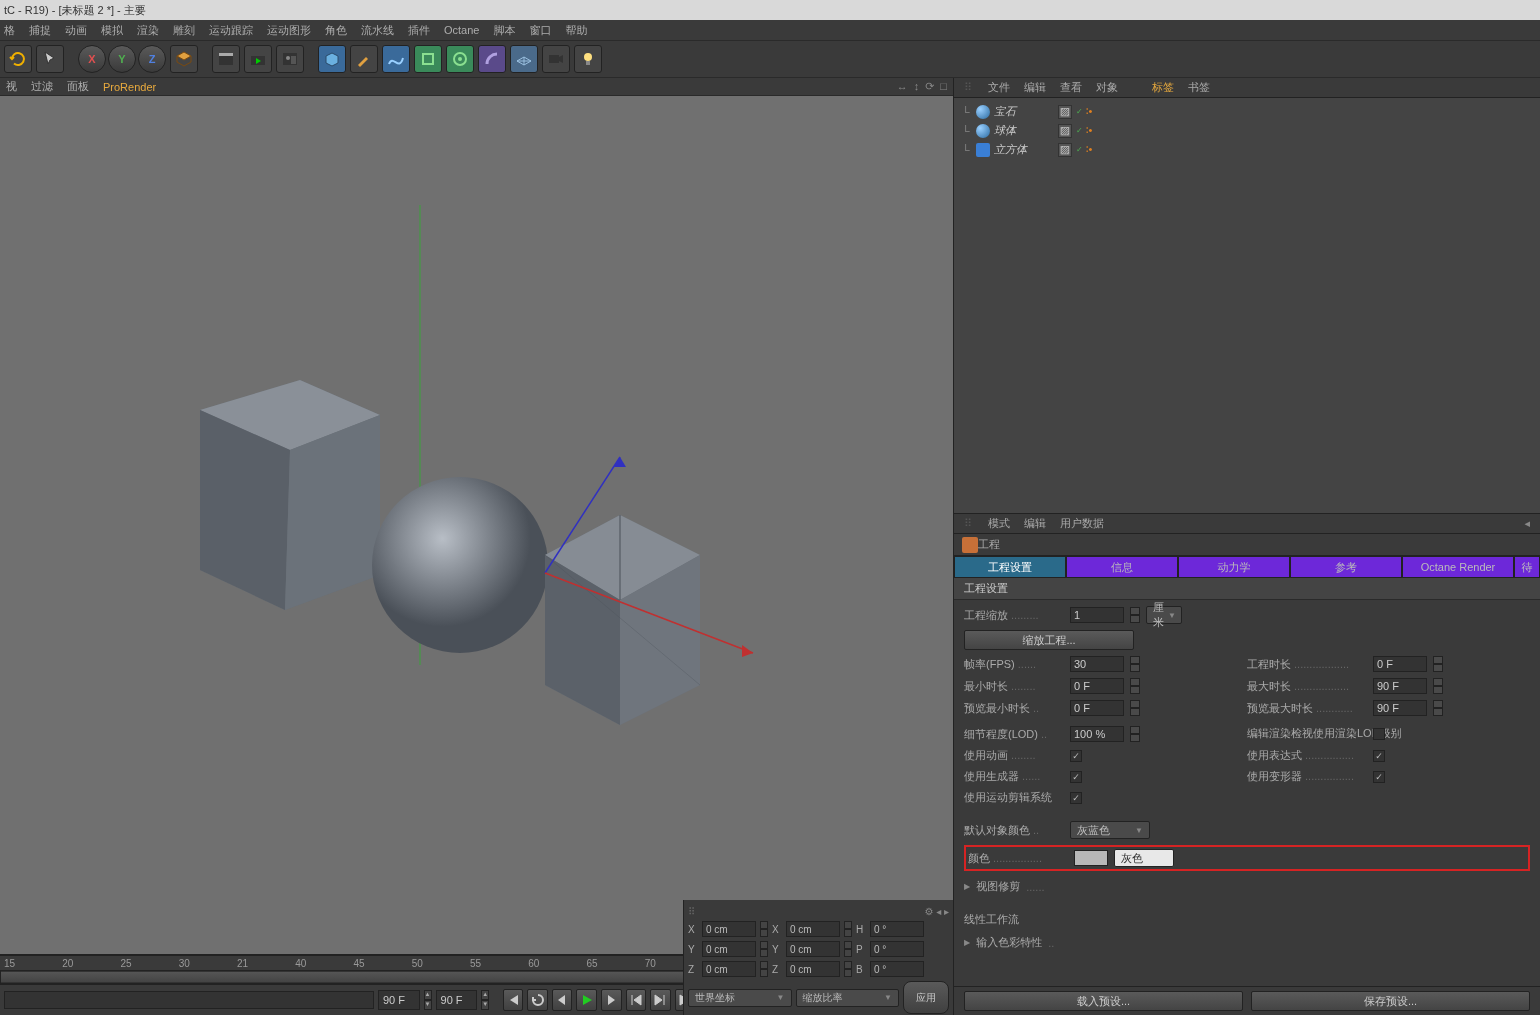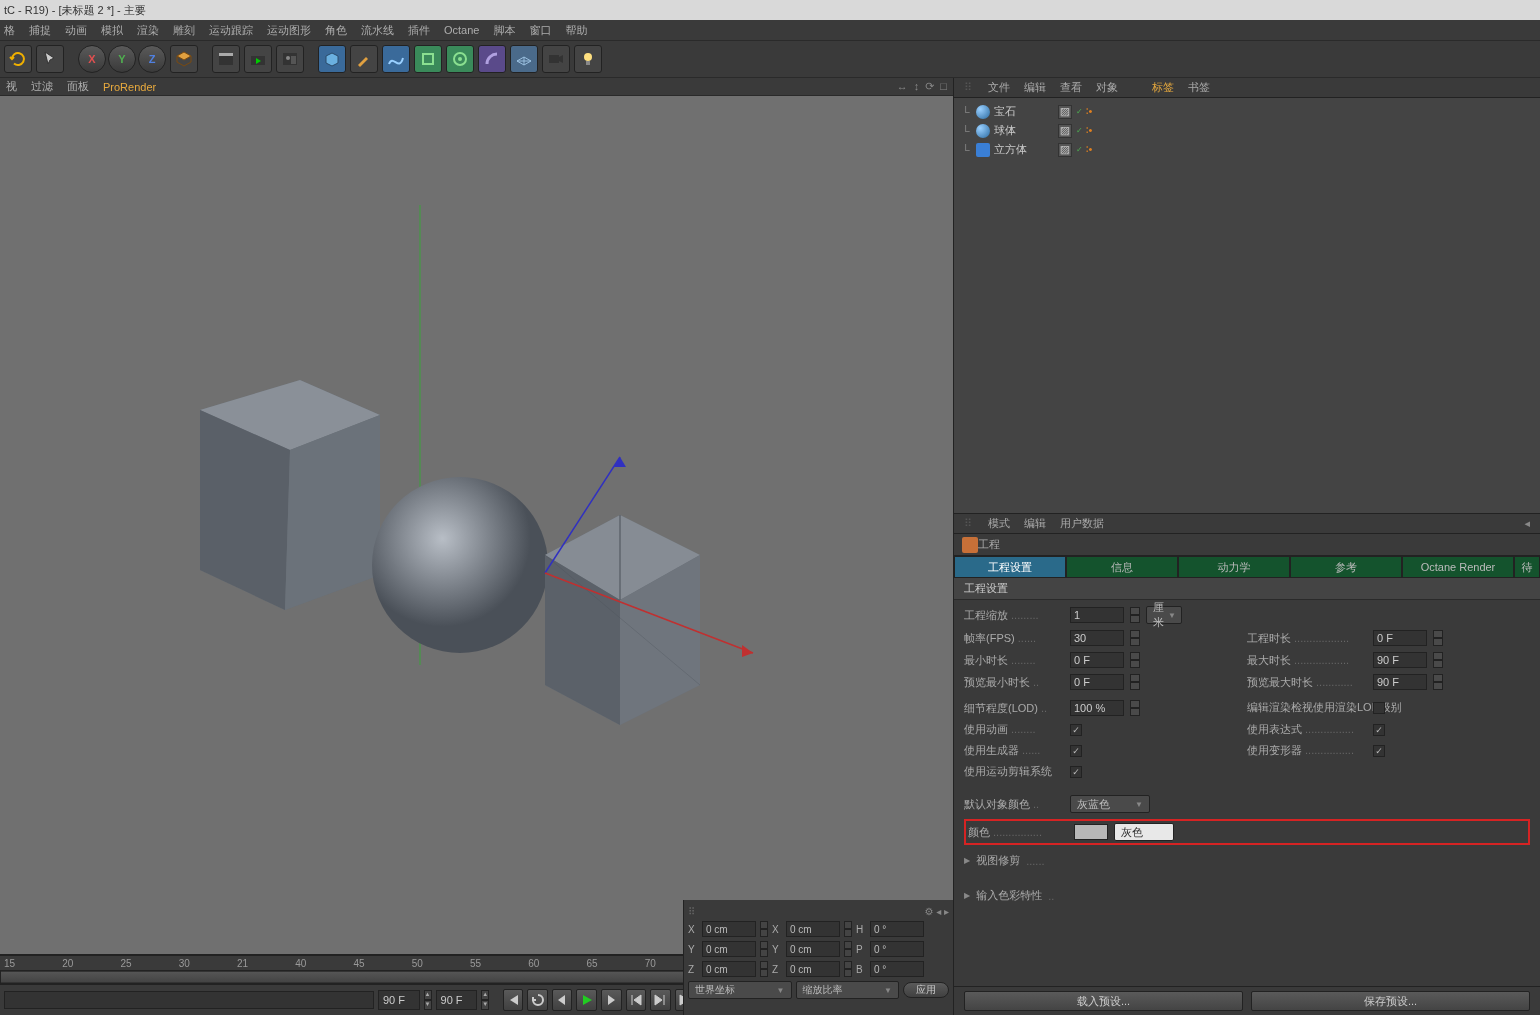--- a/index.html
+++ b/index.html
@@ -44,47 +44,47 @@
 
 
 .coords-panel { position:absolute; right:0; bottom:0; width:270px; height:115px; background:#3a3a3a; border-left:1px solid #222; padding:6px 4px; display:flex; flex-direction:column; gap:4px;}
 .coord-row { display:flex; gap:4px; align-items:center; font-size:10px; color:#aaa;}
 .coord-row .lbl{width:10px;}
 .coord-in { width:54px; height:16px; background:#333; border:1px solid #222; color:#bbb; padding:0 3px; display:flex; align-items:center;}
 .coord-ar { width:8px; height:16px; display:flex;flex-direction:column;}
 .coord-ar div{flex:1;background:#444;border:1px solid #222;}
 .drop { height:18px; background:#4a4a4a; border:1px solid #222; color:#bbb; display:flex; align-items:center; padding:0 6px; gap:4px; border-radius:2px;}
 .drop .tri { margin-left:auto; font-size:8px; color:#888;}
-.apply-btn{height:16px;background:linear-gradient(#5a5a5a,#404040);border:1px solid #222;color:#ccc;display:flex;align-items:center;justify-content:center;padding:0 12px;border-radius:8px;}
+.apply-btn{height:33px;background:linear-gradient(#5a5a5a,#404040);border:1px solid #222;color:#ccc;display:flex;align-items:center;justify-content:center;padding:0 12px;border-radius:8px;}
 
 
 .right-col { flex: 1; display:flex; flex-direction:column; background:#3a3a3a; border-left:1px solid #222;}
 
 .panel-tabs { height:20px; background:#3a3a3a; display:flex; align-items:center; gap:14px; padding:0 10px; border-bottom:1px solid #222; color:#aaa;}
 .panel-tabs .active{ color:#e8aa3e;margin-left:20px; }
 .panel-tabs .grip { color:#555; margin-right:4px; letter-spacing:-2px;}
 
 .obj-tree { background:#444; padding:4px 0; }
 .tree-row { display:flex; align-items:center; gap:4px; padding:2px 8px; color:#ccc;}
 .tree-row .expand { color:#888; width:10px;}
 .tree-row .obj-ico { width:14px; height:14px; border-radius:50%; }
-.tree-row .namecol { width:60px; }
+.tree-row .namecol { width:60px;font-style:italic; }
 .tree-row .tog { width:14px;height:14px; background:#555; border:1px solid #333; display:flex;align-items:center;justify-content:center;}
 .tree-row .vis { font-size:8px; color:#4caf50; letter-spacing:-1px;}
 .tree-row .dots { color:#e08020;}
 
 .obj-tree-fill { flex:0 0 auto; height:350px; background:#444;}
 
 
 .attr-panel { flex:1; display:flex; flex-direction:column; border-top:1px solid #222; overflow:hidden;}
 .attr-title-row { display:flex; align-items:center; height:22px; padding:0 8px; background:#3a3a3a; border-bottom:1px solid #222;}
 .attr-title-row .ico { width:16px;height:16px; background:#c77038; border-radius:2px;}
 
 .attr-tabs { display:flex; height:22px;}
-.attr-tab { flex:1; min-width:0; display:flex;align-items:center;justify-content:center;background:#14532d;border:1px solid #222;color:#bbb;font-size:11px;}
+.attr-tab { flex:1; min-width:0; display:flex;align-items:center;justify-content:center;background:#6d28d9;border:1px solid #222;color:#bbb;font-size:11px;}
 .attr-tab.active{ background:#2a6a8a; color:#fff;}
 
 .attr-section-head { background:#444; color:#ccc; padding:3px 10px; border-bottom:1px solid #2a2a2a; }
 
 .attr-body { flex:1; overflow:auto; padding:6px 10px; display:flex; flex-direction:column; gap:6px; background:#3a3a3a;}
 .prop-row { display:flex; align-items:center; gap:6px; color:#aaa;}
 .prop-row .plabel { width:100px; white-space:nowrap; position:relative;}
 .prop-row .plabel2 {width:120px;white-space:nowrap;}
 .num-in { width:54px; height:16px; background:#333; border:1px solid #222; color:#ccc; padding:0 3px; display:flex; align-items:center;}
 .spin { width:10px;height:16px;display:flex;flex-direction:column;}
@@ -541,20 +541,23 @@
           <div class="num-in">1</div>
           <div class="spin">
               <div></div>
               <div></div>
             </div>
           <div class="drop" style="width:36px">
               <span>厘米</span>
               <span class="tri">▼</span>
             </div>
         </div>
+        <div class="prop-row">
+            <div class="wide-btn" style="max-width:170px;margin-left:0">缩放工程...</div>
+          </div>
 
         <div class="two-col">
           <div>
             <div class="prop-row">
                 <span class="plabel"><span>帧率(FPS)</span><span style="color:#666"> ......</span></span>
                 <div class="num-in">30</div>
                 <div class="spin">
                   <div></div>
                   <div></div>
                 </div>
@@ -665,20 +668,23 @@
               <span>灰色</span>
             </div>
         </div>
 
         <div class="exp-head">
             <span class="tri">▶</span>
             <span>视图修剪</span>
             <span style="color:#666"> ......</span>
           </div>
         <div style="height:4px"></div>
+        <div class="prop-row">
+            <span>线性工作流</span>
+          </div>
         <div class="exp-head">
             <span class="tri">▶</span>
             <span>输入色彩特性</span>
             <span style="color:#666"> ..</span>
           </div>
       </div>
 
       <div class="bottom-btns">
         <div class="wide-btn">载入预设...</div>
         <div class="wide-btn">保存预设...</div>

